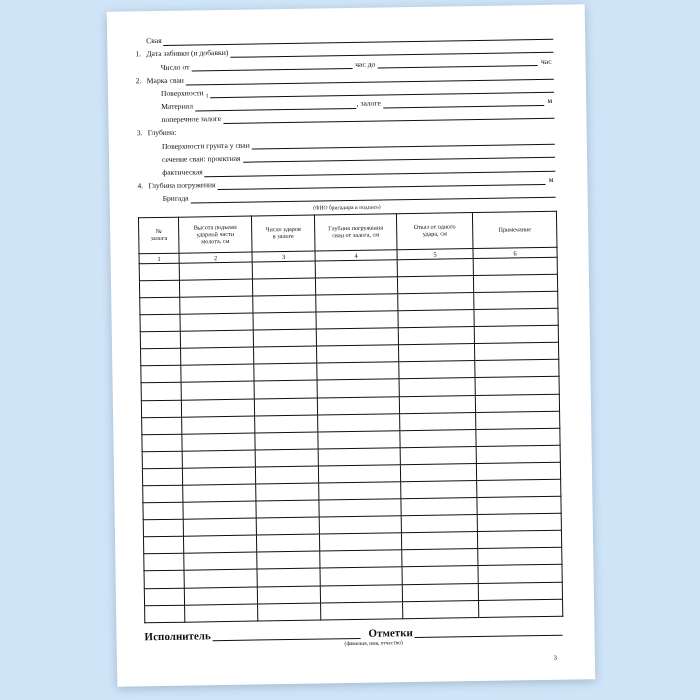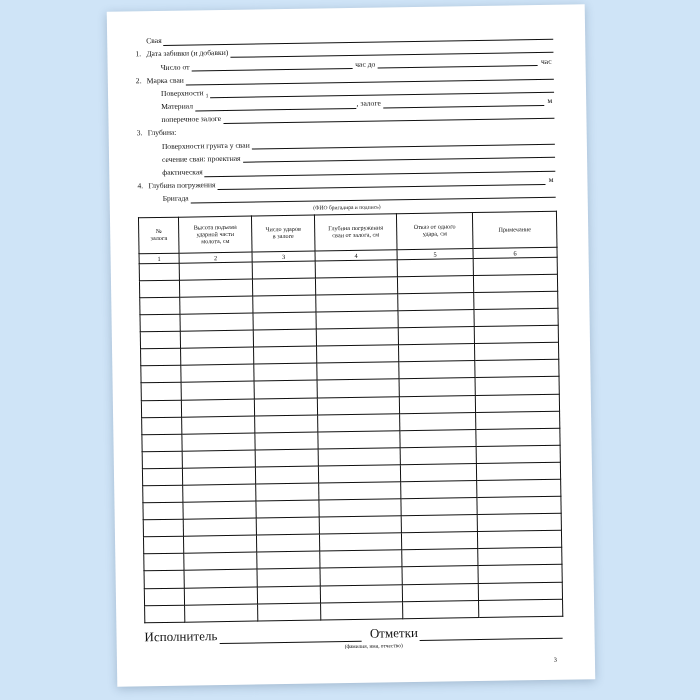--- a/index.html
+++ b/index.html
@@ -111,21 +111,21 @@
   col.c5 { width: 76px; }
   col.c6 { width: 84px; }
 
   
   .footer {
     display: flex;
     align-items: flex-end;
     margin-top: 7px;
     white-space: nowrap;
   }
-  .footer .lbl { font-size: 13px; font-weight: normal; }
+  .footer .lbl { font-size: 11px; font-weight: bold; }
   .foot-cap {
     font-size: 5.4px;
     text-align: center;
     margin-top: 1px;
     padding-left: 40px;
   }
   .page-no {
     text-align: right;
     font-size: 6.4px;
     margin-top: 10px;

